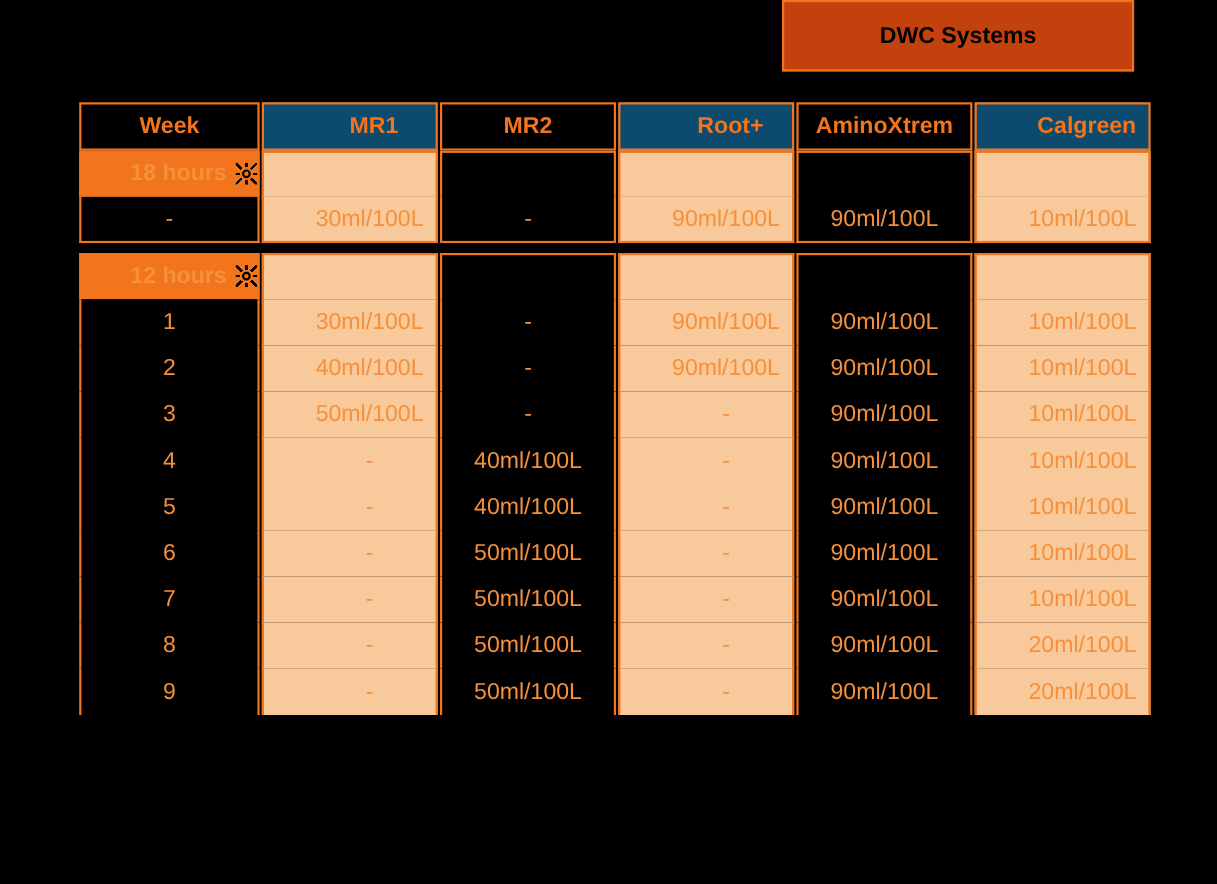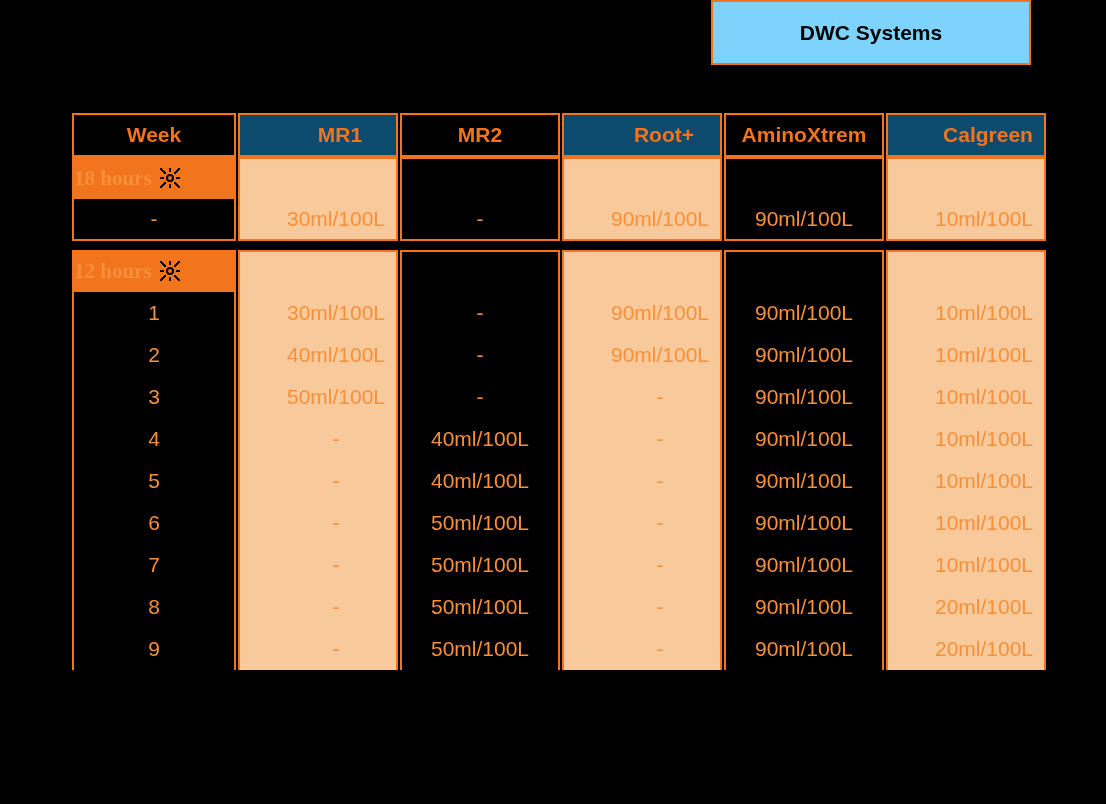--- a/index.html
+++ b/index.html
@@ -20,21 +20,21 @@
     height: 804px;
   }
 
   
   .title-banner {
     position: absolute;
     left: 711px;
     top: 0px;
     width: 320px;
     height: 65px;
-    background: #7dd3fc;
+    background: #c2410c;
     border: 2px solid #f2741c;
     box-sizing: border-box;
     display: flex;
     flex-direction: column;
     align-items: center;
     justify-content: center;
     color: #000000;
     font-weight: bold;
     font-size: 21px;
     line-height: 27px;
@@ -47,21 +47,20 @@
     left: 70px;
     top: 93px;
     width: 964px;
     height: 587px;
   }
   table.sched {
     border-collapse: separate;
     border-spacing: 2px 0;
     width: 964px;
     table-layout: fixed;
-    margin-top: 20px;
   }
   table.sched td, table.sched th {
     padding: 0;
     margin: 0;
     text-align: center;
     vertical-align: middle;
     font-size: 21px;
     color: #f6903a;
   }
 
@@ -106,23 +105,22 @@
     font-weight: bold;
     font-size: 20px;
     height: 42px;
     border: 2px solid #f2741c;
     box-sizing: border-box;
     text-align: center;
   }
   .phase-inner {
     display: flex;
     align-items: center;
-    justify-content: flex-start;
+    justify-content: flex-end;
     gap: 8px;
-    font-family: Liberation Serif, serif;
   }
   .sun-icon {
     display: inline-block;
     width: 20px;
     height: 20px;
     position: relative;
   }
   .sun-icon::before {
     content: "";
     position: absolute;

